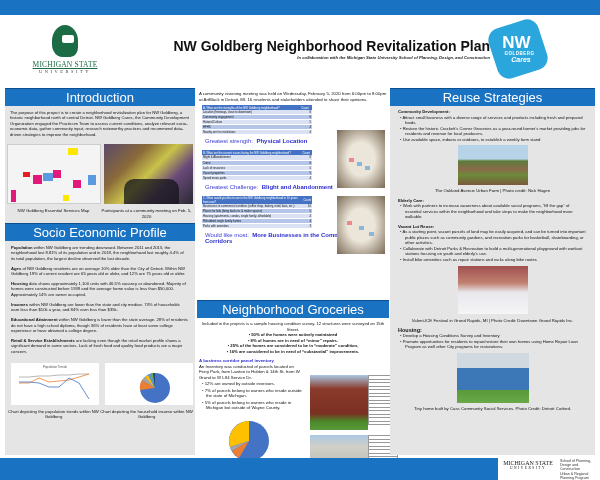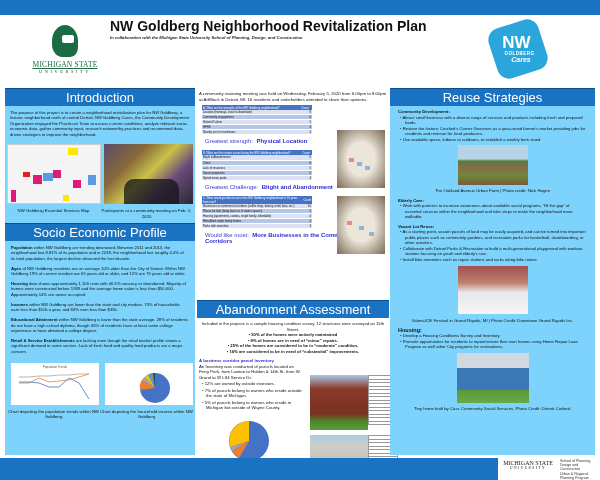--- a/index.html
+++ b/index.html
@@ -5,32 +5,32 @@
 *{box-sizing:border-box;margin:0;padding:0}
 html,body{width:600px;height:480px;overflow:hidden;background:#fff;font-family:"Liberation Sans",sans-serif;color:#111}
 .topbar{position:absolute;left:0;top:0;width:600px;height:15px;background:#1a72c2}
 .botbar{position:absolute;left:0;top:458px;width:600px;height:22px;background:#1a72c2}
 .header{position:absolute;left:0;top:15px;width:600px;height:70px}
 .msu-logo{position:absolute;left:30px;top:10px;width:70px;height:55px;text-align:center}
 .msu-logo .helmet{width:26px;height:32px;margin:0 auto;background:#1b6b45;border-radius:50% 50% 30% 40%;position:relative}
 .msu-logo .helmet:after{content:"";position:absolute;left:10px;top:10px;width:12px;height:8px;background:#fff;border-radius:2px}
 .msu-logo .msu-name{font-family:"Liberation Serif",serif;font-size:7.5px;color:#1b6b45;text-decoration:underline;margin-top:3px;letter-spacing:.2px}
 .msu-logo .msu-univ{font-family:"Liberation Serif",serif;font-size:4.5px;color:#444;letter-spacing:2.5px}
-.title{position:absolute;left:110px;top:3px;width:380px;text-align:left}
+.title{position:absolute;left:110px;top:23px;width:380px;text-align:right}
 .title h1{font-size:14px;font-weight:bold;color:#111}
 .title .sub{font-size:4.2px;font-style:italic;font-weight:bold;color:#222;margin-top:1px}
 .title .authors{font-size:8.5px;color:#111;margin-top:6px;line-height:11px}
 .nw-logo{position:absolute;left:485px;top:6px;width:65px;height:58px}
 .nw-logo .shape{width:52px;height:52px;background:#2aa6dc;border-radius:12px;transform:rotate(-18deg);margin:2px auto;display:flex;flex-direction:column;align-items:center;justify-content:center;color:#fff}
 .nw-logo .nw{font-size:17px;font-weight:bold;line-height:16px;transform:rotate(18deg)}
 .nw-logo .gb{font-size:4.5px;font-weight:bold;letter-spacing:.5px;transform:rotate(18deg)}
 .nw-logo .cares{font-size:7px;font-style:italic;font-weight:bold;transform:rotate(18deg)}
 
 .col{position:absolute}
-.panel-bg{background:#7dd3fc}
+.panel-bg{background:#e5e5e5}
 .sec-h{background:#1a72c2;color:#fff;text-align:center;font-size:13px;height:18px;line-height:18px;border-top:1px solid #0d4f8e}
 .txt{font-size:4.2px;line-height:5.4px;color:#111}
 .txt b{font-weight:bold}
 .caption{font-size:4.3px;text-align:center;color:#111;line-height:5.5px}
 
 
 #c1{left:5px;top:88px;width:190px;height:367px}
 .intro-p{padding:4px 5px;}
 .img-row{display:flex;gap:3px;padding:0 2px;margin-top:3px}
 .map-img{width:95px;height:60px;background:#f4f4f4;border:1px solid #ccc;position:relative;overflow:hidden}
@@ -265,21 +265,21 @@
       <i class="sticky" style="left:20px;top:32px;background:#8ab6d9"></i>
       <i class="sticky" style="left:28px;top:36px;background:#8ab6d9"></i>
   </div>
   <div class="board" style="left:140px;top:108px">
     <i class="sticky" style="left:10px;top:25px;background:#e98a8a"></i>
       <i class="sticky" style="left:22px;top:30px;background:#8ab6d9"></i>
       <i class="sticky" style="left:32px;top:36px;background:#8ab6d9"></i>
   </div>
 
   <div class="na-sec">
-    <div class="sec-h">Abandonment Assessment</div>
+    <div class="sec-h">Neighborhood Groceries</div>
     <div class="na-intro">Included in the projects is a sample housing condition survey. 12 structures were surveyed on 15th Street.</div>
     <div class="na-list">
       <div>• <span>50% of the homes were actively maintained</span></div>
       <div>• <span>8% of homes are in need of “minor” repairs.</span></div>
       <div>• <span>25% of the homes are considered to be in “moderate” condition,</span></div>
       <div>• <span>16% are considered to be in need of “substantial” improvements.</span></div>
     </div>
     <div class="bci">
       <div class="h">A business corridor parcel inventory</div>
       <div>An Inventory was conducted of parcels located on Ferry Park, from Lawton to Holden &amp; 14th St. from W Grand to W I-94 Service Dr.</div>

